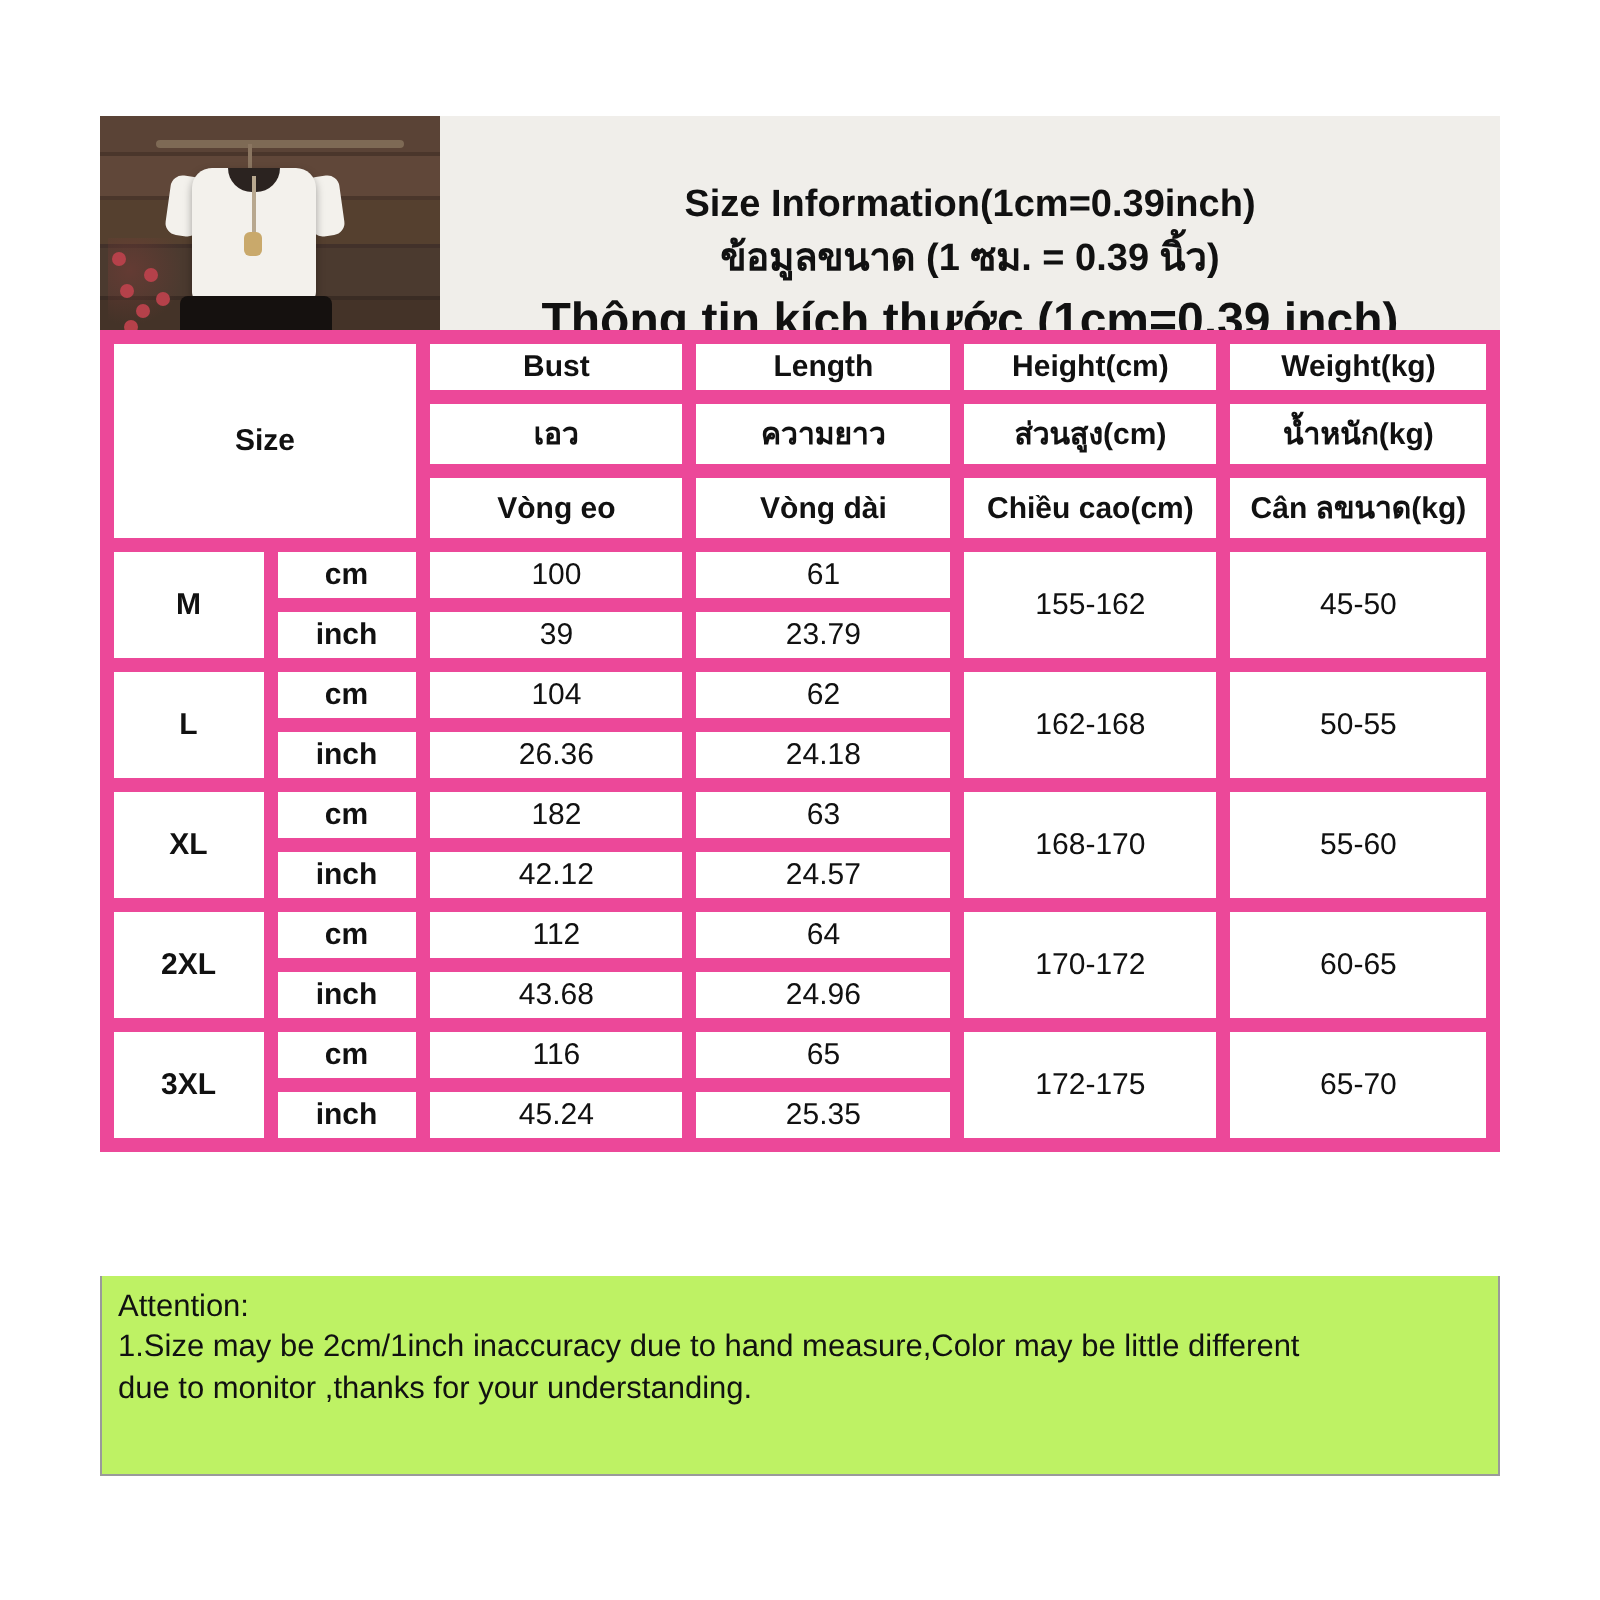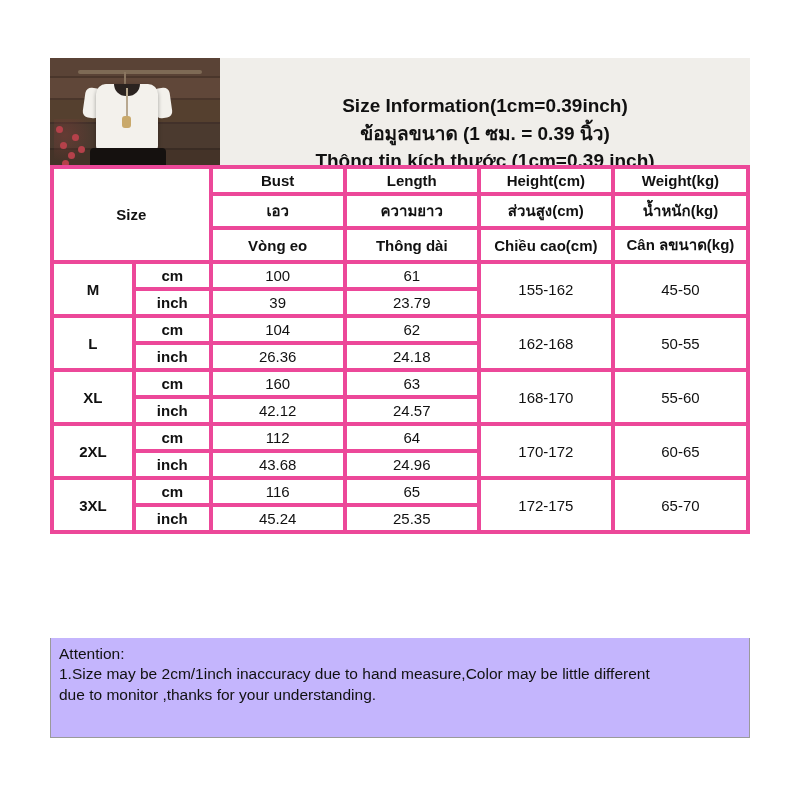--- a/index.html
+++ b/index.html
@@ -130,32 +130,32 @@
   }
   .title-line {
     font-weight: bold;
     color: #111;
     line-height: 1.45;
     text-align: center;
     white-space: nowrap;
   }
   .title-line.l1 { font-size: 19px; }
   .title-line.l2 { font-size: 19px; }
-  .title-line.l3 { font-size: 19px; }
+  .title-line.l3 { font-size: 24px; }
 
   
   table.size-table {
     position: absolute;
     left: 50px; top: 165px;
     width: 700px;
     border-collapse: collapse;
     table-layout: fixed;
   }
   table.size-table td {
-    border: 4px solid #ec4899;
+    border: 7px solid #ec4899;
     text-align: center;
     vertical-align: middle;
     font-size: 15px;
     color: #111;
     padding: 3px 2px;
     background: #ffffff;
   }
   td.hdr {
     background: #e9e7e3;
     font-weight: bold;
@@ -181,21 +181,21 @@
   td.range { font-size: 15px; margin-left: 32px; }
 
   
   .attention {
     position: absolute;
     left: 50px; top: 638px;
     width: 700px;
     height: 100px;
     border: 1px solid #9a9a9a;
     border-top: none;
-    background: #c4b5fd;
+    background: #bef264;
     padding: 6px 8px 4px 8px;
   }
   .attention p {
     margin: 0;
     font-size: 15.5px;
     color: #111;
     line-height: 1.32;
   }
 </style>
 </head>
@@ -252,21 +252,21 @@
         <td class="hdr">Weight(kg)</td>
       </tr>
       <tr>
         <td class="hdr">เอว</td>
         <td class="hdr">ความยาว</td>
         <td class="hdr">ส่วนสูง(cm)</td>
         <td class="hdr">น้ำหนัก(kg)</td>
       </tr>
       <tr>
         <td class="hdr">Vòng eo</td>
-        <td class="hdr">Thông dài</td>
+        <td class="hdr">Vòng dài</td>
         <td class="hdr">Chiều cao(cm)</td>
         <td class="hdr">Cân ลขนาด(kg)</td>
       </tr>
 
       <tr>
         <td class="size-label" rowspan="2">M</td>
         <td class="unit">cm</td>
         <td class="val">100</td>
         <td class="val">61</td>
         <td class="range" rowspan="2">155-162</td>
@@ -288,21 +288,21 @@
       </tr>
       <tr>
         <td class="unit">inch</td>
         <td class="val">26.36</td>
         <td class="val">24.18</td>
       </tr>
 
       <tr>
         <td class="size-label" rowspan="2">XL</td>
         <td class="unit">cm</td>
-        <td class="val">160</td>
+        <td class="val">182</td>
         <td class="val">63</td>
         <td class="range" rowspan="2">168-170</td>
         <td class="range" rowspan="2">55-60</td>
       </tr>
       <tr>
         <td class="unit">inch</td>
         <td class="val">42.12</td>
         <td class="val">24.57</td>
       </tr>
 

